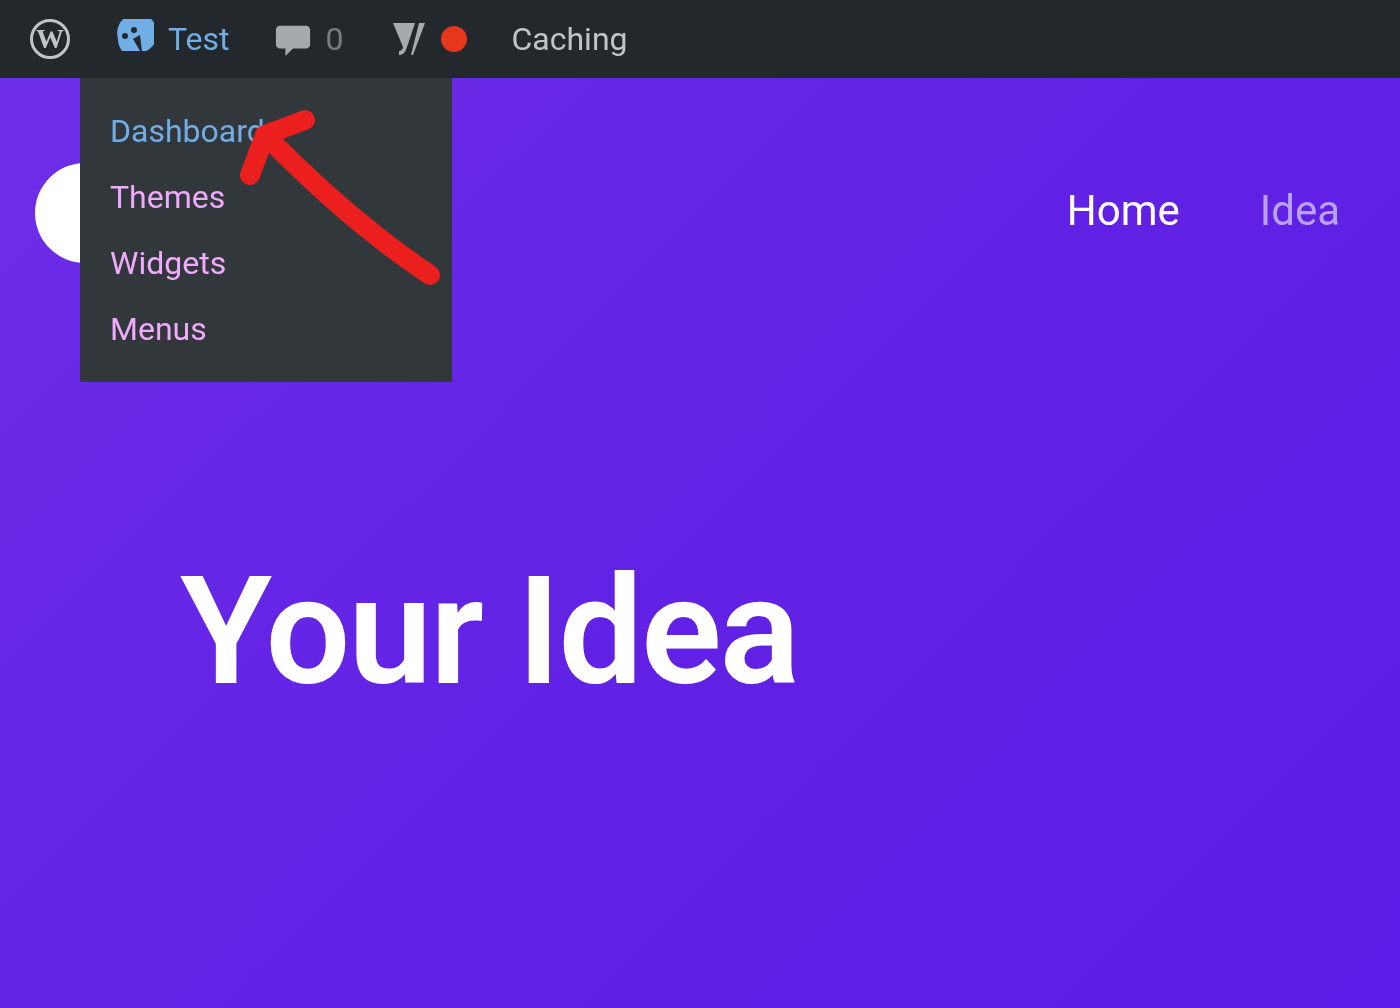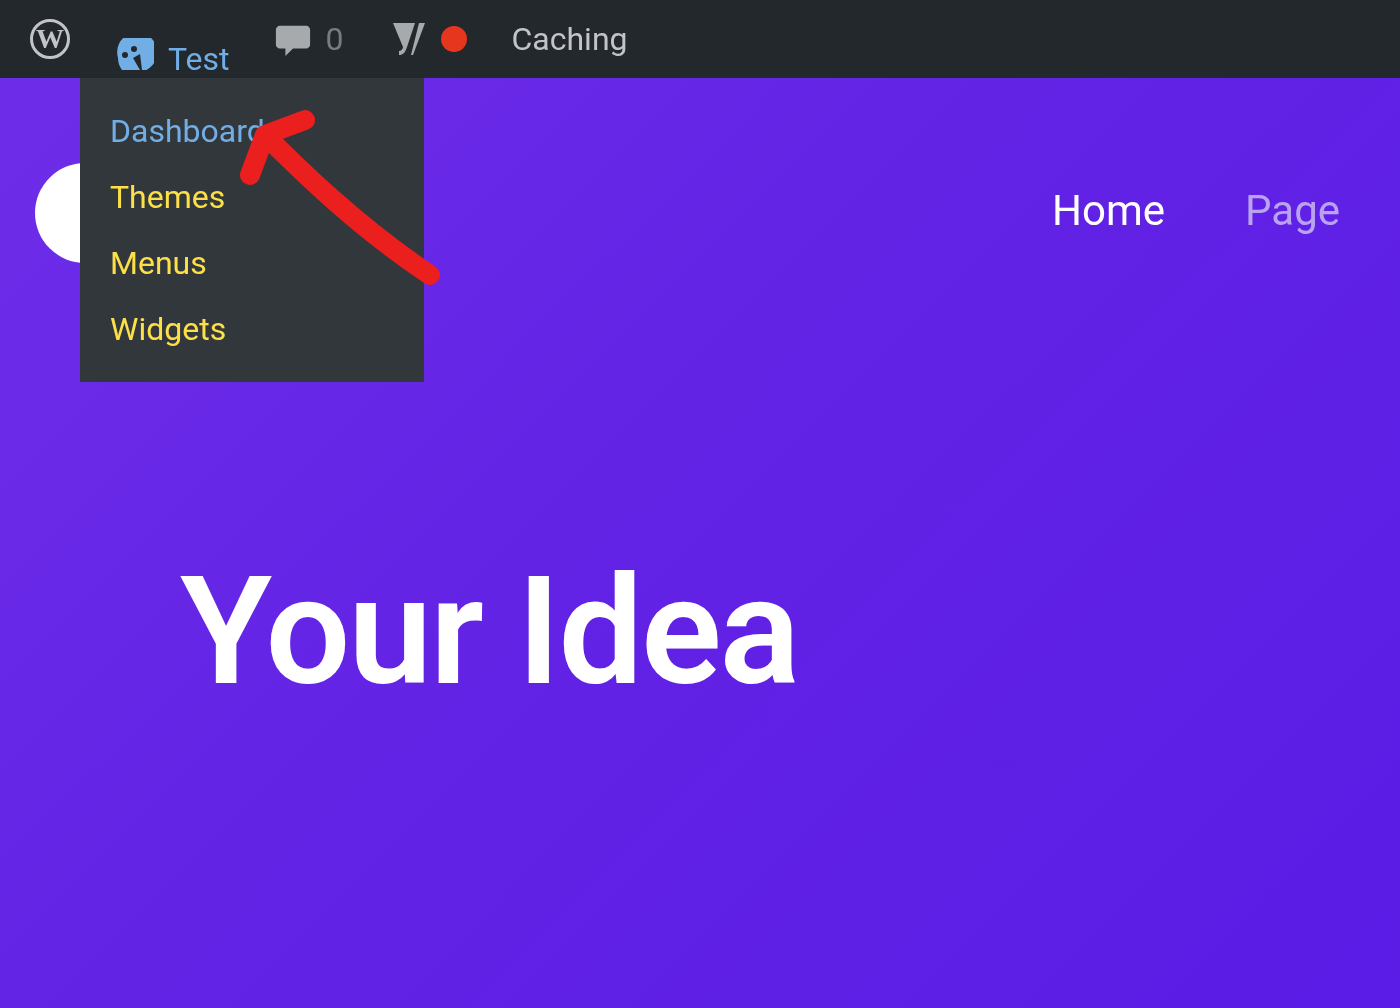--- a/index.html
+++ b/index.html
@@ -33,21 +33,20 @@
       padding: 0 22px;
       height: 100%;
       color: #c3c4c7;
       font-size: 32px;
       cursor: pointer;
       gap: 14px;
     }
     
     .admin-item.active {
       color: #72aee6;
-      align-items: flex-end;
     }
     
     .admin-item.active .icon {
       color: #72aee6;
     }
     
     .admin-item .icon {
       display: flex;
       align-items: center;
       color: #a7aaad;
@@ -77,28 +76,28 @@
       background: #e6361e;
       border-radius: 50%;
     }
     
     
     .dropdown {
       position: absolute;
       top: 78px;
       left: 80px;
       background: #32373c;
-      width: 344px;
+      width: 372px;
       padding: 20px 0;
       z-index: 100;
     }
     
     .dropdown-item {
       padding: 14px 30px;
-      color: #fde047;
+      color: #f0abfc;
       font-size: 32px;
       cursor: pointer;
     }
     
     .dropdown-item.highlighted {
       color: #72aee6;
     }
     
     
     .page-content {
@@ -214,34 +213,34 @@
 </div>
 
 <div class="dropdown">
   <div class="dropdown-item highlighted">
     <span>Dashboard</span>
   </div>
   <div class="dropdown-item">
     <span>Themes</span>
   </div>
   <div class="dropdown-item">
+    <span>Widgets</span>
+  </div>
+  <div class="dropdown-item">
     <span>Menus</span>
-  </div>
-  <div class="dropdown-item">
-    <span>Widgets</span>
   </div>
 </div>
 
 <div class="page-content">
 
   <div class="site-logo"></div>
 
   <nav class="site-nav">
     <span class="nav-item active">Home</span>
-    <span class="nav-item">Page</span>
+    <span class="nav-item">Idea</span>
   </nav>
 
   <div class="hero-text">
     <div>Your Idea</div>
   </div>
 </div>
 
 <div class="annotation-arrow">
   <svg width="220" height="200" viewBox="0 0 220 200">
     <path d="M 30 30 L 70 15 M 30 30 L 15 70 M 30 30 C 60 60, 120 120, 195 170" stroke="#ea1f1e" stroke-width="20" fill="none" stroke-linecap="round" stroke-linejoin="round"></path>

